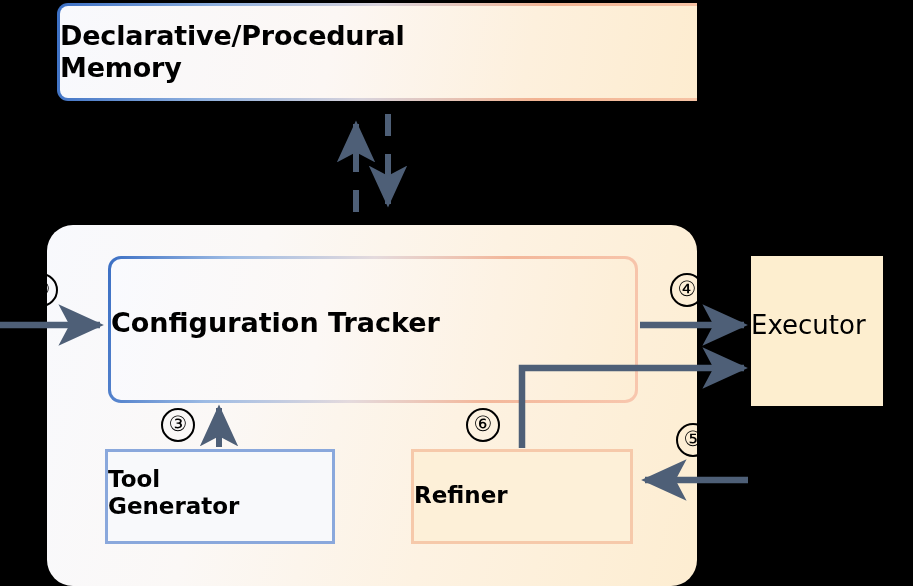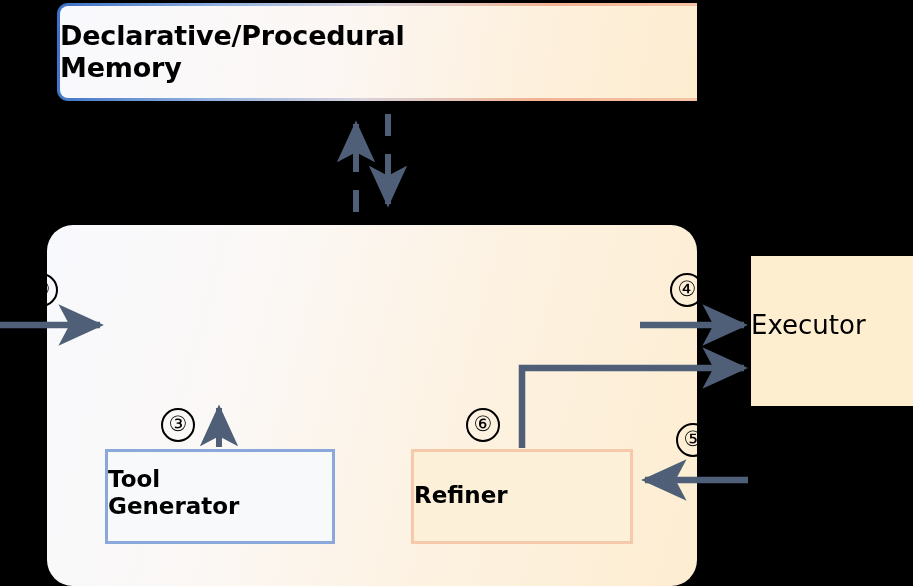--- a/index.html
+++ b/index.html
@@ -123,21 +123,21 @@
   #refiner-label {
     top: 30px;
     font-size: 23px;
   }
 
   
   #executor {
     position: absolute;
     left: 751px;
     top: 256px;
-    width: 162px;
+    width: 132px;
     height: 150px;
     background: #fdeecf;
   }
   #executor-label {
     top: 54px;
     font-size: 26px;
     font-weight: normal;
   }
 
   
@@ -203,20 +203,25 @@
 
   <div id="memory-box">
     <div class="inner">
       <div class="boxlabel" id="memory-label">Declarative/Procedural
 Memory</div>
     </div>
   </div>
 
   <div id="agent-panel"></div>
 
+  <div id="config-tracker">
+    <div class="inner">
+      <div class="boxlabel" id="config-label">Configuration Tracker</div>
+    </div>
+  </div>
 
   <div id="tool-generator">
     <div class="boxlabel" id="tool-generator-label">Tool
 Generator</div>
   </div>
 
   <div id="refiner">
     <div class="boxlabel" id="refiner-label">Refiner</div>
   </div>
 

